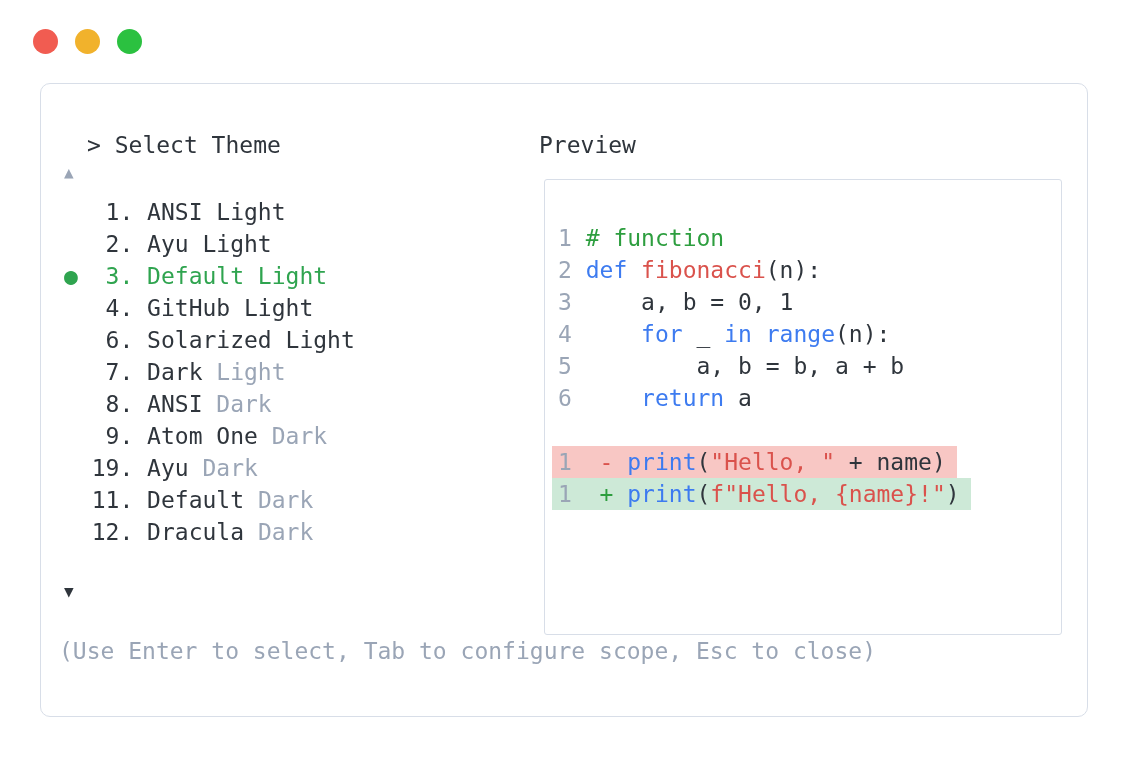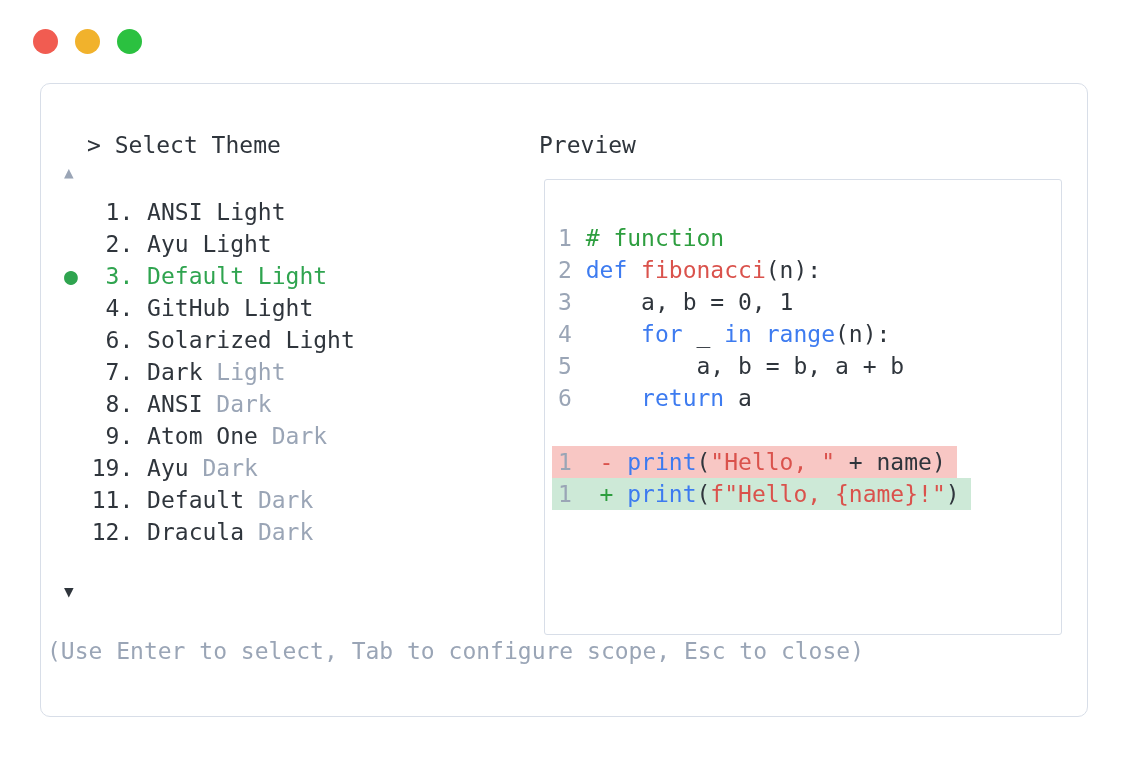--- a/index.html
+++ b/index.html
@@ -26,21 +26,21 @@
   .scroll-up{position:absolute;left:23px;top:80px;font-size:16px;line-height:18px;color:var(--gray);}
   .scroll-down{position:absolute;left:23px;top:499px;font-size:16px;line-height:18px;color:var(--ink);}
 
   .theme-list{position:absolute;left:23px;top:112px;}
   .trow{height:32px;line-height:32px;white-space:pre;cursor:default;}
   .trow .pre{color:var(--green);}
   .trow .num,.trow .nm{color:var(--ink);}
   .trow .var{color:var(--gray);}
   .trow.sel .num,.trow.sel .nm{color:var(--green);}
 
-  .hint{position:absolute;left:6px;top:554px;color:var(--gray);white-space:pre;line-height:26px;}
+  .hint{position:absolute;left:18px;top:554px;color:var(--gray);white-space:pre;line-height:26px;}
 
   
   .code-box{
     position:absolute;left:503px;top:95px;width:518px;height:456px;box-sizing:border-box;
     border:1.5px solid var(--border);border-radius:3px;background:#fff;
     padding:42px 0 0 13px;overflow:hidden;
   }
   .cline,.dline{height:32px;line-height:32px;white-space:pre;}
   .band{display:inline-block;height:32px;padding:0 11px 0 6px;margin-left:-6px;}
   .band.red{background:var(--diff-red-bg);}

